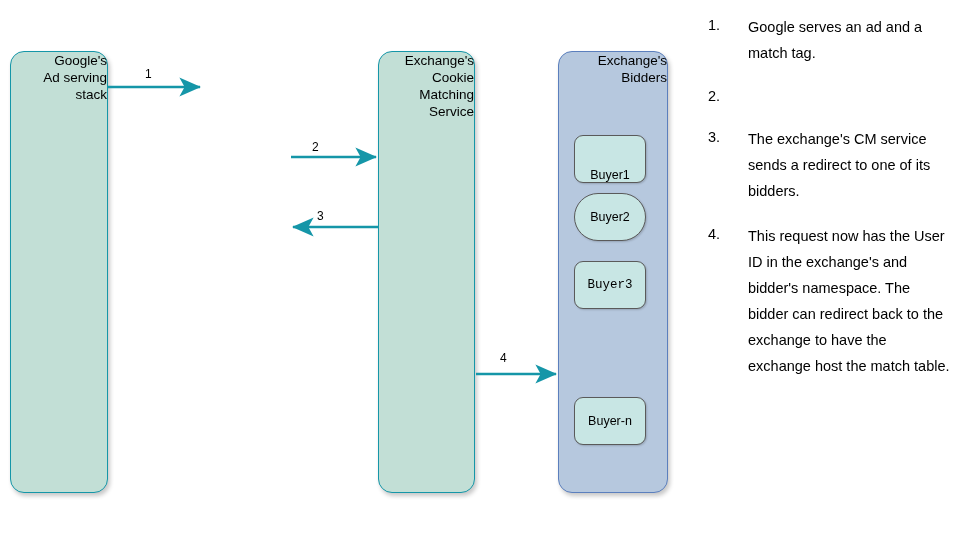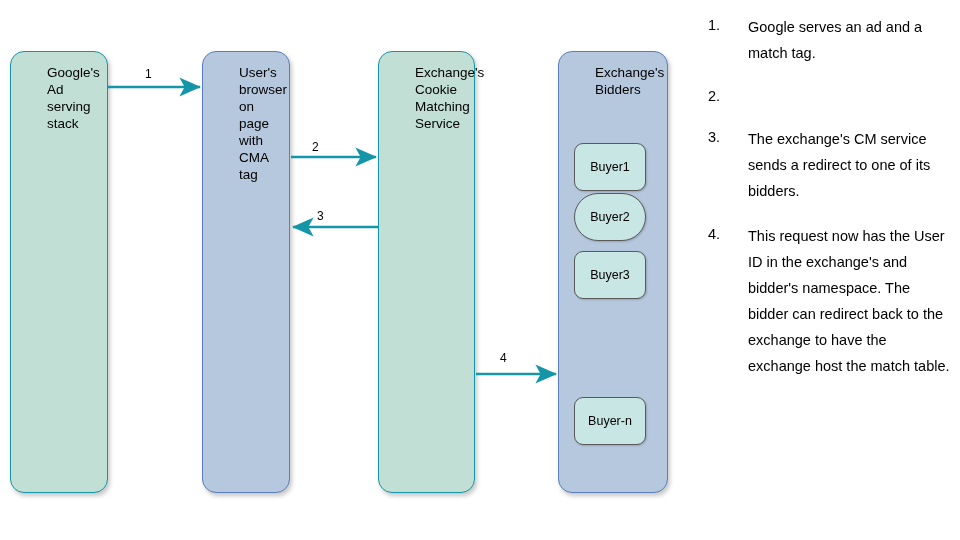--- a/index.html
+++ b/index.html
@@ -26,27 +26,25 @@
   
   .pillar {
     position: absolute;
     border-radius: 14px;
     box-sizing: border-box;
     box-shadow: 2px 3px 4px rgba(0,0,0,0.22);
     display: block;
   }
   .pillar .pillar-label {
     display: block;
-    text-align: left;
+    text-align: right;
     font-size: 13.5px;
     line-height: 17px;
-    padding-top: 12px;
     white-space: pre-line;
     color: #000;
-    margin-left: 36px;
   }
   .pillar.green {
     background: #c2dfd6;
     border: 1px solid #1596a8;
   }
   .pillar.blue {
     background: #b6c8de;
     border: 1px solid #5b7fbd;
   }
 
@@ -65,23 +63,23 @@
     border: 1px solid #5a5a5a;
     border-radius: 9px;
     box-sizing: border-box;
     display: flex;
     align-items: center;
     justify-content: center;
     font-size: 12.5px;
     color: #000;
     box-shadow: 1px 1px 2px rgba(0,0,0,0.18);
   }
-  #buyer-0 { top: 143px; }
+  #buyer-0 { top: 135px; align-items: flex-end; }
   #buyer-1 { top: 193px; border-radius: 24px; }
-  #buyer-2 { top: 251px; }
+  #buyer-2 { top: 261px; font-family: Liberation Mono, monospace; }
   #buyer-3 { top: 397px; }
 
   
   .arrow-svg {
     position: absolute;
     left: 0; top: 0;
     width: 960px; height: 540px;
     pointer-events: none;
   }
   .arrow-label {
@@ -124,26 +122,20 @@
 <body>
 
 <div id="canvas">
 
   <div class="pillar green" id="pillar-google">
     <span class="pillar-label">Google's
 Ad serving
 stack</span>
   </div>
 
-  <div class="pillar blue" id="pillar-browser">
-    <span class="pillar-label">User's
-browser on
-page with
-CMA tag</span>
-  </div>
 
   <div class="pillar green" id="pillar-cms">
     <span class="pillar-label">Exchange's
 Cookie
 Matching
 Service</span>
   </div>
 
   <div class="pillar blue" id="pillar-bidders">
     <span class="pillar-label">Exchange's

